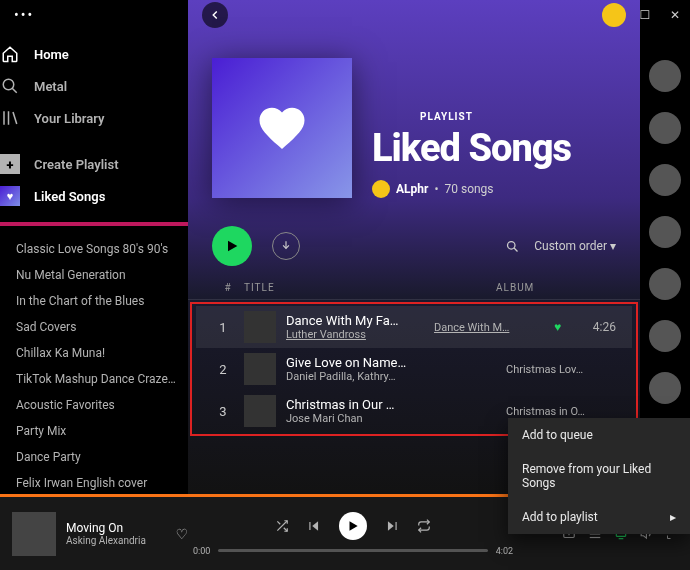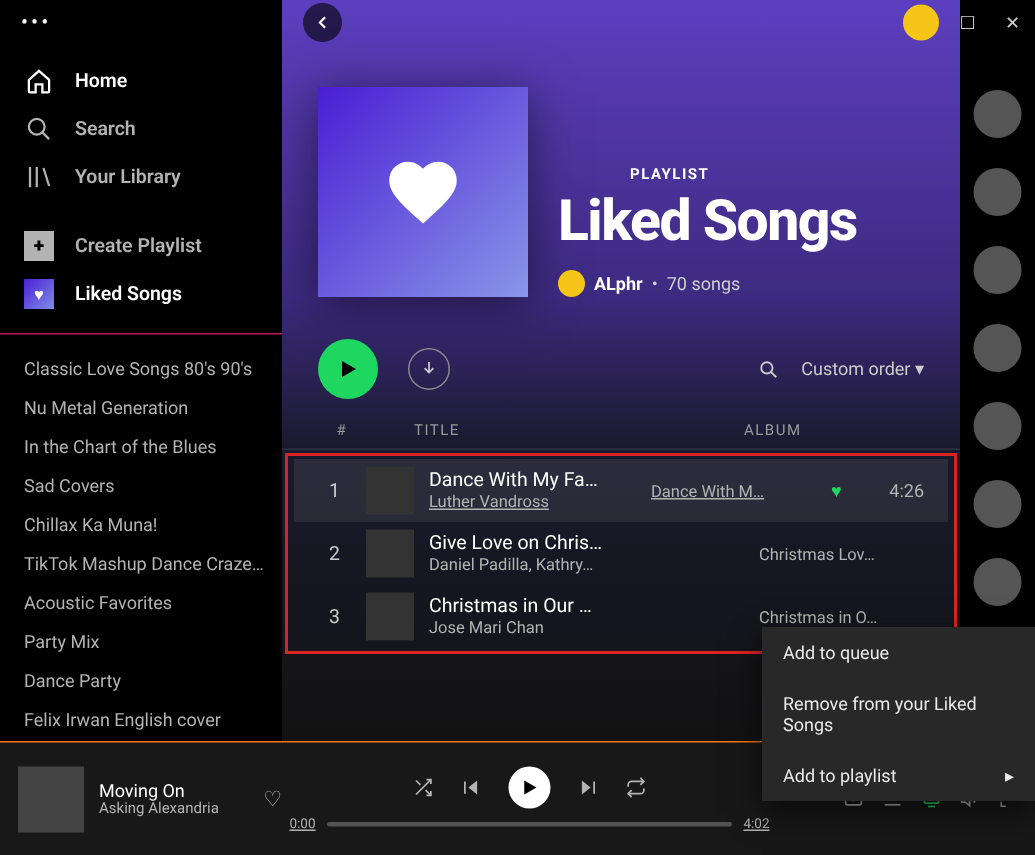--- a/index.html
+++ b/index.html
@@ -2,77 +2,77 @@
 <html><head>
 <meta charset="utf-8">
 <style>
 * { margin:0; padding:0; box-sizing:border-box; font-family:-apple-system,BlinkMacSystemFont,"Segoe UI",Roboto,Arial,sans-serif; }
 body { background:#000; width:690px; height:570px; overflow:hidden; position:relative; color:#b3b3b3; font-size:12px; }
 .titlebar { position:absolute; top:0; left:0; right:0; height:30px; background:#000; display:flex; align-items:center; }
 .titlebar .dots { margin-left:14px; color:#fff; letter-spacing:2px; font-size:14px; }
 .winctl { position:absolute; top:0; right:0; display:flex; }
 .winctl div { width:30px; height:30px; display:flex; align-items:center; justify-content:center; color:#ccc; font-size:12px; }
 .sidebar { position:absolute; top:30px; left:0; width:188px; bottom:76px; background:#000; padding:8px 0 0 0; overflow:hidden; }
-.nav-item { display:flex; align-items:center; height:32px; padding:0 16px; color:#b3b3b3; font-weight:600; font-size:13px; gap:14px; }
+.nav-item { display:flex; align-items:center; height:32px; padding:0 0; color:#b3b3b3; font-weight:600; font-size:13px; gap:14px; }
 .nav-item.active { color:#fff; }
 .nav-item .icon { width:20px; height:20px; display:flex; align-items:center; justify-content:center; }
 .nav-sep { height:14px; }
 .sq-icon { width:20px; height:20px; background:#b3b3b3; display:flex; align-items:center; justify-content:center; color:#000; font-weight:900; }
 .liked-icon { width:20px; height:20px; background:linear-gradient(135deg,#4a1ed4,#7e8ee6); display:flex; align-items:center; justify-content:center; color:#fff; font-size:11px; }
-.pl-list { margin-top:10px; border-top:1px solid #be185d; padding-top:10px; }
+.pl-list { margin-top:10px; border-top:4px solid #be185d; padding-top:10px; }
 .pl-item { height:26px; padding:0 16px; display:flex; align-items:center; font-size:12px; color:#b3b3b3; white-space:nowrap; overflow:hidden; text-overflow:ellipsis; }
 .main { position:absolute; top:0; left:188px; right:50px; bottom:76px; background:linear-gradient(180deg,#5c3fbf 0%,#3d2a80 40%,#1a1a2e 60%,#121212 100%); overflow:hidden; }
 .main-top { height:30px; display:flex; align-items:center; padding:0 14px; justify-content:space-between; }
 .back-btn { width:26px; height:26px; border-radius:50%; background:rgba(0,0,0,0.6); display:flex; align-items:center; justify-content:center; color:#fff; }
 .avatar-sm { width:24px; height:24px; border-radius:50%; background:#f5c518; }
 .hero { display:flex; padding:28px 24px 18px 24px; align-items:flex-end; gap:20px; }
 .cover { width:140px; height:140px; background:linear-gradient(135deg,#4a1ed4,#8896e8); display:flex; align-items:center; justify-content:center; box-shadow:0 4px 30px rgba(0,0,0,0.5); }
 .cover svg { fill:#fff; }
 .hero-txt .kind { font-size:10px; font-weight:700; letter-spacing:1px; color:#fff;padding-left:48px; }
 .hero-txt h1 { font-size:38px; font-weight:800; color:#fff; margin:4px 0 10px 0; letter-spacing:-1px; }
 .hero-meta { display:flex; align-items:center; gap:6px; font-size:12px; color:#fff; }
 .hero-meta .av { width:18px; height:18px; border-radius:50%; background:#f5c518; }
 .hero-meta .dim { color:#d0d0d0; }
 .controls { display:flex; align-items:center; padding:10px 24px; gap:20px; }
 .play-big { width:40px; height:40px; border-radius:50%; background:#1ed760; display:flex; align-items:center; justify-content:center; }
 .play-big svg { fill:#000; }
 .dl-btn { width:28px; height:28px; border:1px solid #888; border-radius:50%; display:flex; align-items:center; justify-content:center; color:#ccc; }
 .ctl-right { margin-left:auto; display:flex; align-items:center; gap:14px; color:#ccc; font-size:12px; }
 .track-hdr { display:flex; padding:6px 24px; font-size:10px; letter-spacing:1px; color:#999; border-bottom:1px solid rgba(255,255,255,0.1); }
 .col-idx { width:32px; text-align:center; }
-.col-title { flex:1;margin-left:32px; }
+.col-title { flex:1; }
 .col-album { width:120px; }
 .tracks { padding:6px 8px; position:relative; }
 .hl { position:absolute; border:2px solid #d22; pointer-events:none; }
 .trow { display:flex; align-items:center; padding:5px 16px; gap:10px; }
 .trow .idx { width:22px; text-align:center; color:#ccc; font-size:13px; }
 .trow .art { width:32px; height:32px; background:#333; }
 .trow .meta { flex:1; overflow:hidden; min-width:0; }
 .trow .ttl { color:#fff; font-size:13px; white-space:nowrap; overflow:hidden; text-overflow:ellipsis; }
 .trow .artist { color:#b3b3b3; font-size:11px; white-space:nowrap; overflow:hidden; text-overflow:ellipsis; }
 .trow .alb { width:110px; color:#b3b3b3; font-size:11px; white-space:nowrap; overflow:hidden; text-overflow:ellipsis; }
 .trow .heart { color:#1ed760; width:16px; }
 .trow .dur { width:36px; color:#b3b3b3; font-size:12px; text-align:right; }
 .trow.sel { background:rgba(255,255,255,0.08); }
 .trow.sel .alb, .trow .artist.under { text-decoration:underline; }
 .ctx-menu { position:absolute; right:0; top:418px; width:182px; background:#282828; box-shadow:0 8px 20px rgba(0,0,0,0.6); z-index:50; }
 .ctx-item { padding:10px 14px; color:#eaeaea; font-size:12px; display:flex; align-items:center; justify-content:space-between; }
 .friends { position:absolute; top:30px; right:0; width:50px; bottom:76px; background:#000; display:flex; flex-direction:column; align-items:center; gap:20px; padding-top:30px; }
 .friend { width:32px; height:32px; border-radius:50%; background:#555; }
-.player { position:absolute; bottom:0; left:0; right:0; height:76px; background:#181818; border-top:1px solid #f97316; display:flex; align-items:center; padding:0 12px;margin-top:35px; }
+.player { position:absolute; bottom:0; left:0; right:0; height:76px; background:#181818; border-top:3px solid #f97316; display:flex; align-items:center; padding:0 12px;margin-top:35px; }
 .np { display:flex; align-items:center; gap:10px; width:176px; }
 .np .cov { width:44px; height:44px; background:#444; }
 .np .txt .t { color:#fff; font-size:12px; }
 .np .txt .a { color:#b3b3b3; font-size:10px; }
 .np .like { color:#b3b3b3; font-size:14px; margin-left:auto; }
 .center { flex:1; display:flex; flex-direction:column; align-items:center; gap:6px; }
 .c-btns { display:flex; align-items:center; gap:18px; color:#b3b3b3; }
 .c-btns .pp { width:28px; height:28px; border-radius:50%; background:#fff; display:flex; align-items:center; justify-content:center; }
 .c-btns .pp svg { fill:#000; }
-.prog { display:flex; align-items:center; gap:8px; width:100%; max-width:320px;text-decoration:underline; }
+.prog { display:flex; align-items:center; gap:8px; width:100%; max-width:320px; }
 .prog .bar { flex:1; height:3px; background:#535353; border-radius:2px; }
 .prog .t { font-size:9px; color:#b3b3b3; }
 .right-ctl { display:flex; align-items:center; gap:12px; color:#b3b3b3; width:160px; justify-content:flex-end; }
 .right-ctl .grn { color:#1ed760; }
 svg { display:block; }
 </style>
 </head>
 <body>
 
 <div class="titlebar">
@@ -93,21 +93,21 @@
       </span>
     <span>Home</span>
   </div>
   <div class="nav-item">
     <span class="icon">
         <svg width="18" height="18" viewBox="0 0 24 24" fill="none" stroke="#b3b3b3" stroke-width="2">
           <circle cx="10" cy="10" r="7"></circle>
           <line x1="21" y1="21" x2="15" y2="15"></line>
         </svg>
       </span>
-    <span>Search</span>
+    <span>Metal</span>
   </div>
   <div class="nav-item">
     <span class="icon">
         <svg width="18" height="18" viewBox="0 0 24 24" fill="none" stroke="#b3b3b3" stroke-width="2">
           <line x1="4" y1="3" x2="4" y2="21"></line>
           <line x1="10" y1="3" x2="10" y2="21"></line>
           <line x1="16" y1="4" x2="21" y2="20"></line>
         </svg>
       </span>
     <span>Your Library</span>
@@ -199,21 +199,21 @@
         <div class="artist under">Luther Vandross</div>
       </div>
       <div class="alb">Dance With M…</div>
       <div class="heart">♥</div>
       <div class="dur">4:26</div>
     </div>
     <div class="trow">
       <div class="idx">2</div>
       <div class="art"></div>
       <div class="meta">
-        <div class="ttl">Give Love on Chris…</div>
+        <div class="ttl">Give Love on Name…</div>
         <div class="artist">Daniel Padilla, Kathry…</div>
       </div>
       <div class="alb">Christmas Lov…</div>
     </div>
     <div class="trow">
       <div class="idx">3</div>
       <div class="art"></div>
       <div class="meta">
         <div class="ttl">Christmas in Our …</div>
         <div class="artist">Jose Mari Chan</div>

